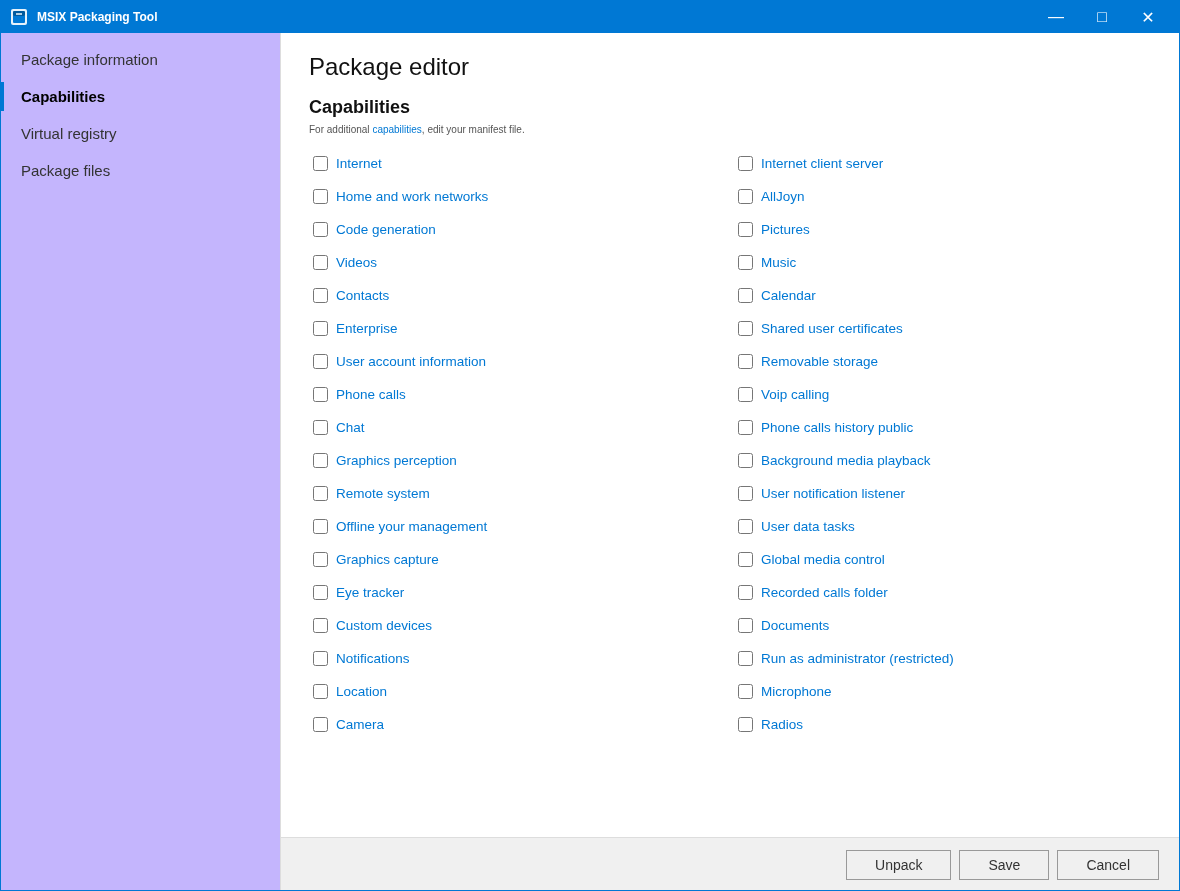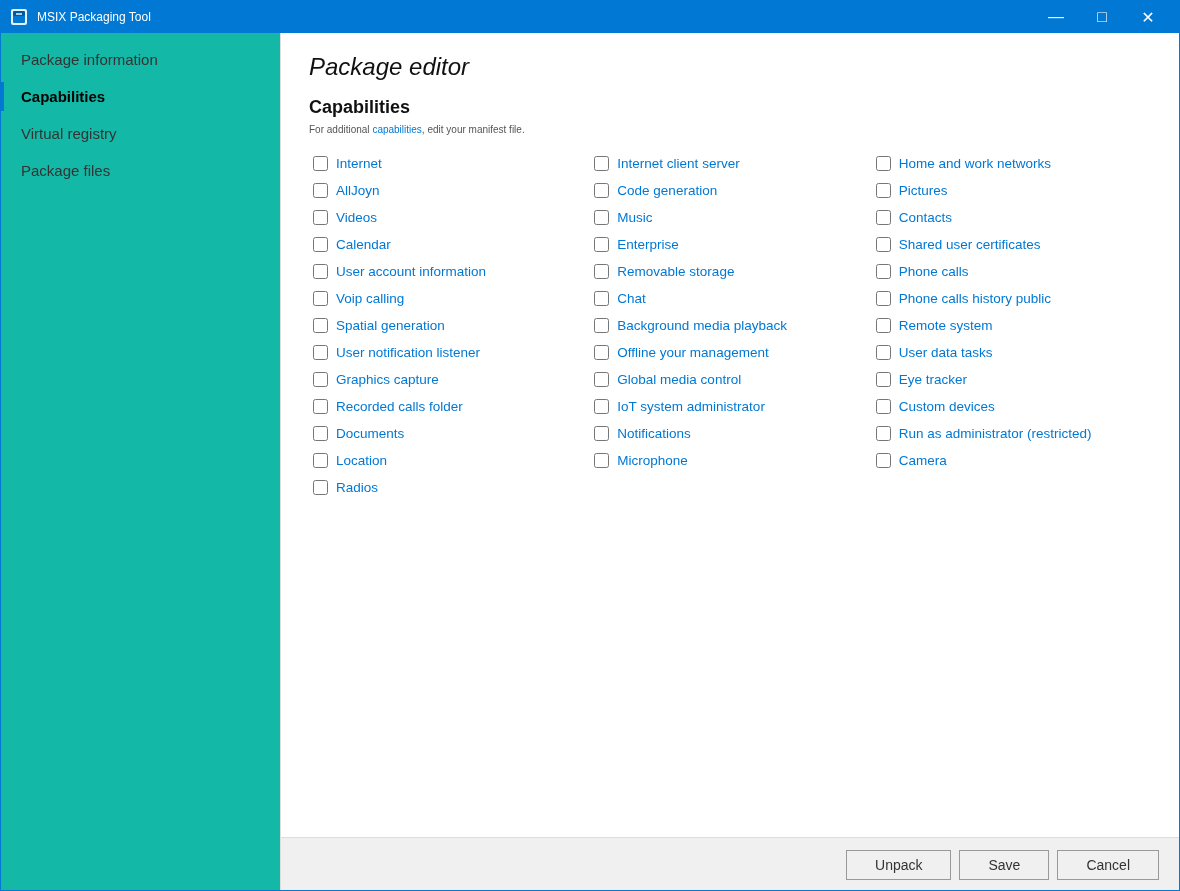--- a/index.html
+++ b/index.html
@@ -25,21 +25,21 @@
     }
     .title-bar-icon {
       width: 20px;
       height: 20px;
       margin-right: 8px;
       flex-shrink: 0;
     }
     .title-bar-text {
       flex: 1;
       font-size: 12px;
-      font-weight: 400;
+      font-weight: 700;
     }
     .title-bar-controls {
       display: flex;
       gap: 0;
     }
     .title-bar-btn {
       width: 46px;
       height: 32px;
       background: transparent;
       border: none;
@@ -55,21 +55,21 @@
     
     .app-body {
       display: flex;
       height: calc(891px - 32px);
       background: #f0f0f0;
     }
 
     
     .sidebar {
       width: 280px;
-      background: #14b8a6;
+      background: #c4b5fd;
       border-right: 1px solid #ddd;
       padding-top: 8px;
       flex-shrink: 0;
     }
     .sidebar-item {
       display: flex;
       align-items: center;
       padding: 10px 20px;
       font-size: 15px;
       color: #333;
@@ -106,21 +106,20 @@
       overflow: hidden;
       display: flex;
       flex-direction: column;
     }
 
     .page-title {
       font-size: 24px;
       font-weight: 300;
       color: #111;
       margin-bottom: 16px;
-      font-style: italic;
     }
 
     .section-title {
       font-size: 18px;
       font-weight: 600;
       color: #111;
       margin-bottom: 6px;
     }
 
     .section-subtitle {
@@ -135,22 +134,22 @@
 
     
     .capabilities-scroll {
       flex: 1;
       overflow-y: auto;
       position: relative;
     }
 
     .capabilities-grid {
       display: grid;
-      grid-template-columns: 1fr 1fr 1fr;
-      gap: 2px;
+      grid-template-columns: 1fr 1fr;
+      gap: 8px;
     }
 
     .capability-item {
       display: flex;
       align-items: center;
       padding: 5px 4px;
       gap: 8px;
       cursor: pointer;
     }
     .capability-item input[type="checkbox"] {
@@ -317,21 +316,21 @@
             <div class="capability-item">
               <input type="checkbox" style="">
               <label class="capability-label">Chat</label>
             </div>
             <div class="capability-item">
               <input type="checkbox" style="">
               <label class="capability-label">Phone calls history public</label>
             </div>
             <div class="capability-item">
               <input type="checkbox" style="">
-              <label class="capability-label">Spatial generation</label>
+              <label class="capability-label">Graphics perception</label>
             </div>
             <div class="capability-item">
               <input type="checkbox" style="">
               <label class="capability-label">Background media playback</label>
             </div>
             <div class="capability-item">
               <input type="checkbox" style="">
               <label class="capability-label">Remote system</label>
             </div>
             <div class="capability-item">
@@ -354,24 +353,20 @@
               <input type="checkbox" style="">
               <label class="capability-label">Global media control</label>
             </div>
             <div class="capability-item">
               <input type="checkbox" style="">
               <label class="capability-label">Eye tracker</label>
             </div>
             <div class="capability-item">
               <input type="checkbox" style="">
               <label class="capability-label">Recorded calls folder</label>
-            </div>
-            <div class="capability-item">
-              <input type="checkbox" style="">
-              <label class="capability-label">IoT system administrator</label>
             </div>
             <div class="capability-item">
               <input type="checkbox" style="">
               <label class="capability-label">Custom devices</label>
             </div>
             <div class="capability-item">
               <input type="checkbox" style="">
               <label class="capability-label">Documents</label>
             </div>
             <div class="capability-item">

